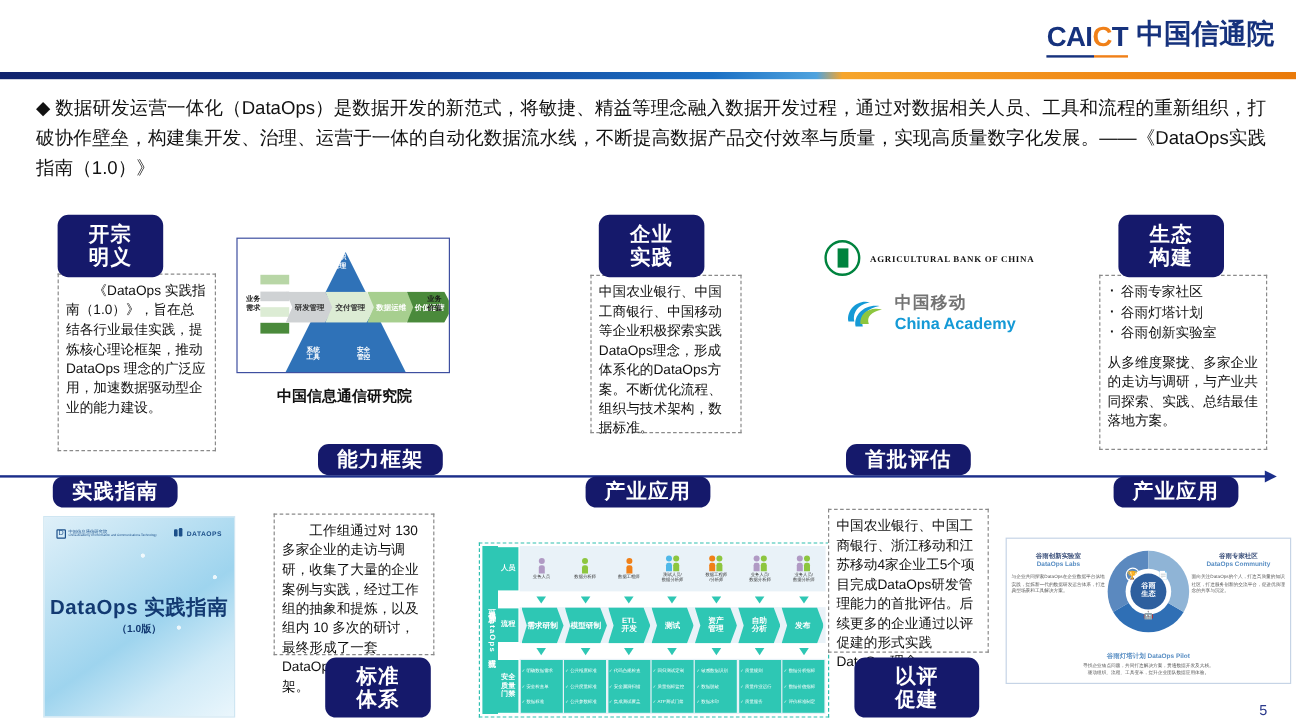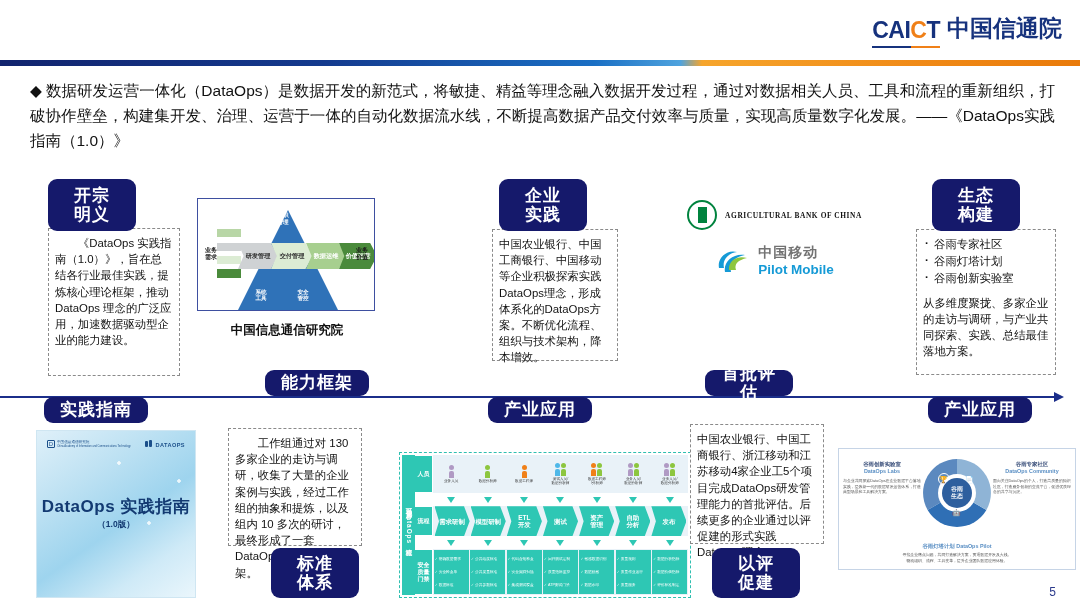--- a/index.html
+++ b/index.html
@@ -311,41 +311,41 @@
 </div>
 <div class="vsd-caption">
   <div>中国信息通信研究院</div>
 </div>
 
 <div class="badge" style="left:499px; top:179px; width:88px; height:52px;">
   <span>企业</span>
   <span>实践</span>
 </div>
 <div class="dbox" style="left:492px; top:229px; width:126px; height:132px;">
-  <span>中国农业银行、中国工商银行、中国移动等企业积极探索实践DataOps理念，形成体系化的DataOps方案。不断优化流程、组织与技术架构，降本增效。</span>
+  <span>中国农业银行、中国工商银行、中国移动等企业积极探索实践DataOps理念，形成体系化的DataOps方案。不断优化流程、组织与技术架构，数据标准。</span>
 </div>
 
 <div class="logos">
   <div class="logo-row">
     <span class="abc-mark"></span>
     <span class="abc-block">
       <span class="abc-en" style="display:block;">AGRICULTURAL BANK OF CHINA</span>
     </span>
   </div>
   <div class="logo-row">
     <span class="cm-mark">
       <svg width="36" height="30" viewBox="0 0 36 30">
         <path d="M4 22 C2 12, 12 3, 22 6 C14 7, 7 13, 9 22 Z" fill="#159ad6"></path>
         <path d="M10 26 C8 16, 18 7, 30 9 C20 11, 14 16, 16 26 Z" fill="#159ad6"></path>
         <path d="M14 24 C13 15, 22 9, 32 12 C23 14, 19 18, 21 24 Z" fill="#8dc63f"></path>
       </svg>
     </span>
     <span class="cm-block">
       <span class="cm-cn" style="display:block;">中国移动</span>
-      <span class="cm-en" style="display:block;">Pilot Mobile</span>
+      <span class="cm-en" style="display:block;">China Academy</span>
     </span>
   </div>
 </div>
 
 <div class="badge" style="left:932px; top:179px; width:88px; height:52px;">
   <span>生态</span>
   <span>构建</span>
 </div>
 <div class="dbox" style="left:916px; top:229px; width:140px; height:146px;">
   <ul>
@@ -361,21 +361,21 @@
 
 <div class="badge single" style="left:44px; top:397px; width:104px; height:26px;">
   <span>实践指南</span>
 </div>
 <div class="badge single" style="left:265px; top:370px; width:104px; height:26px;">
   <span>能力框架</span>
 </div>
 <div class="badge single" style="left:488px; top:397px; width:104px; height:26px;">
   <span>产业应用</span>
 </div>
-<div class="badge single" style="left:705px; top:370px; width:88px; height:26px;">
+<div class="badge single" style="left:705px; top:370px; width:104px; height:26px;">
   <span>首批评估</span>
 </div>
 <div class="badge single" style="left:928px; top:397px; width:104px; height:26px;">
   <span>产业应用</span>
 </div>
 
 <div class="book">
   <div class="book-top">
     <span class="book-org">
       <span class="book-org-d">D</span>
@@ -609,21 +609,21 @@
         </div>
       </div>
     </div>
 
   </div>
 </div>
 
 <div class="dbox" style="left:690px; top:424px; width:134px; height:120px;">
   <span>中国农业银行、中国工商银行、浙江移动和江苏移动4家企业工5个项目完成DataOps研发管理能力的首批评估。后续更多的企业通过以评促建的形式实践DataOps理念。</span>
 </div>
-<div class="badge" style="left:712px; top:548px; width:88px; height:50px;">
+<div class="badge" style="left:712px; top:548px; width:104px; height:50px;">
   <span>以评</span>
   <span>促建</span>
 </div>
 
 <div class="eco">
   <div class="eco-side left">
     <div class="eco-t1">谷雨创新实验室</div>
     <div class="eco-t2">DataOps Labs</div>
     <div class="eco-d">与企业共同探索DataOps在企业数据平台落地实践，提炼新一代的数据研发运营体系，打造典型场景和工具解决方案。</div>
   </div>

